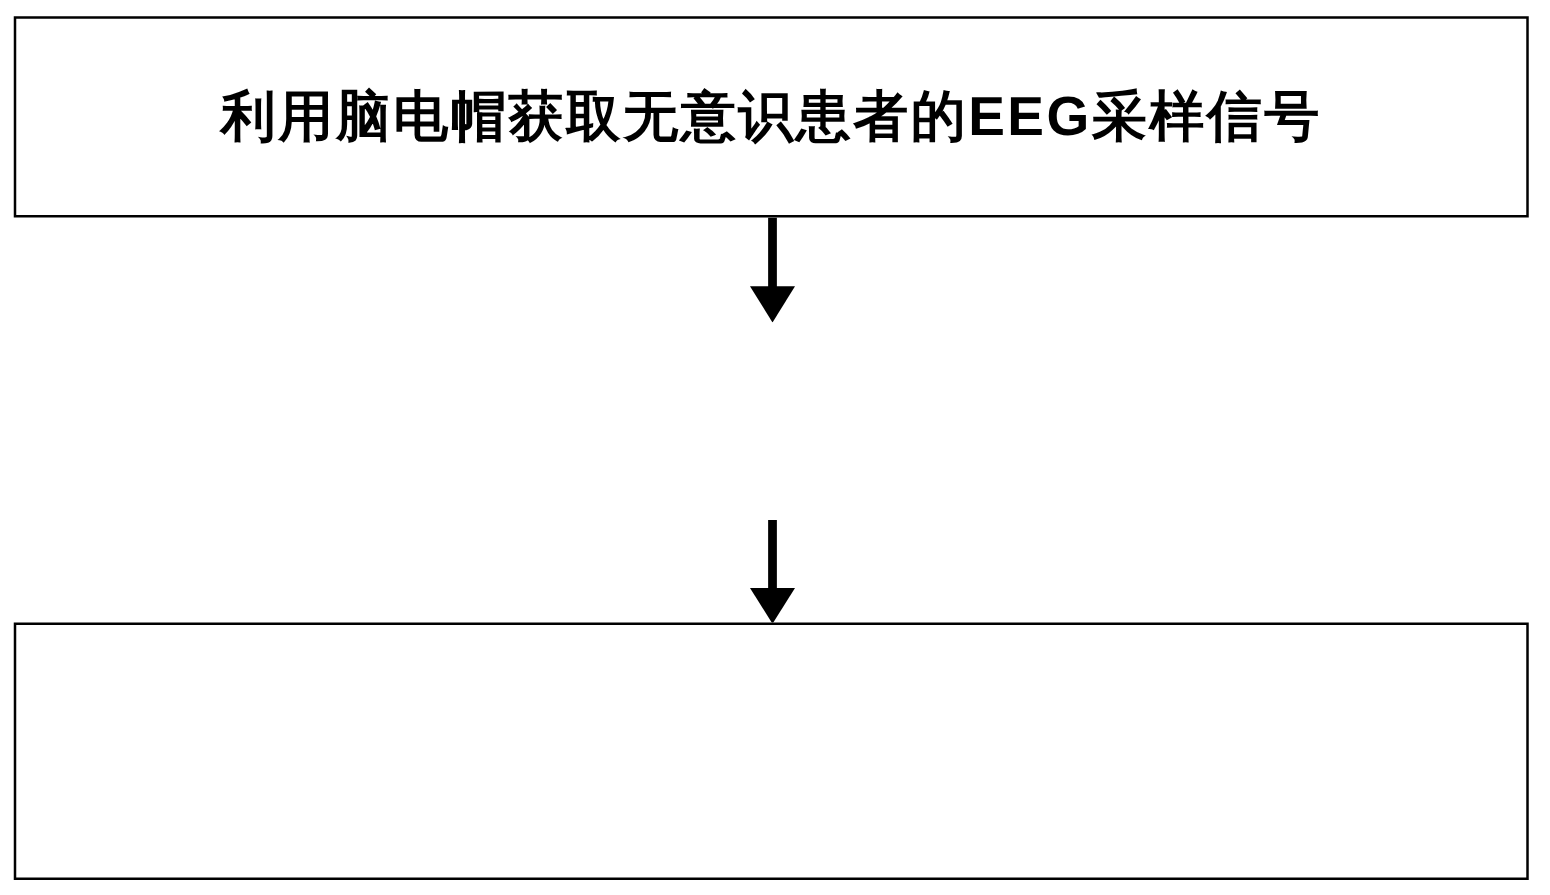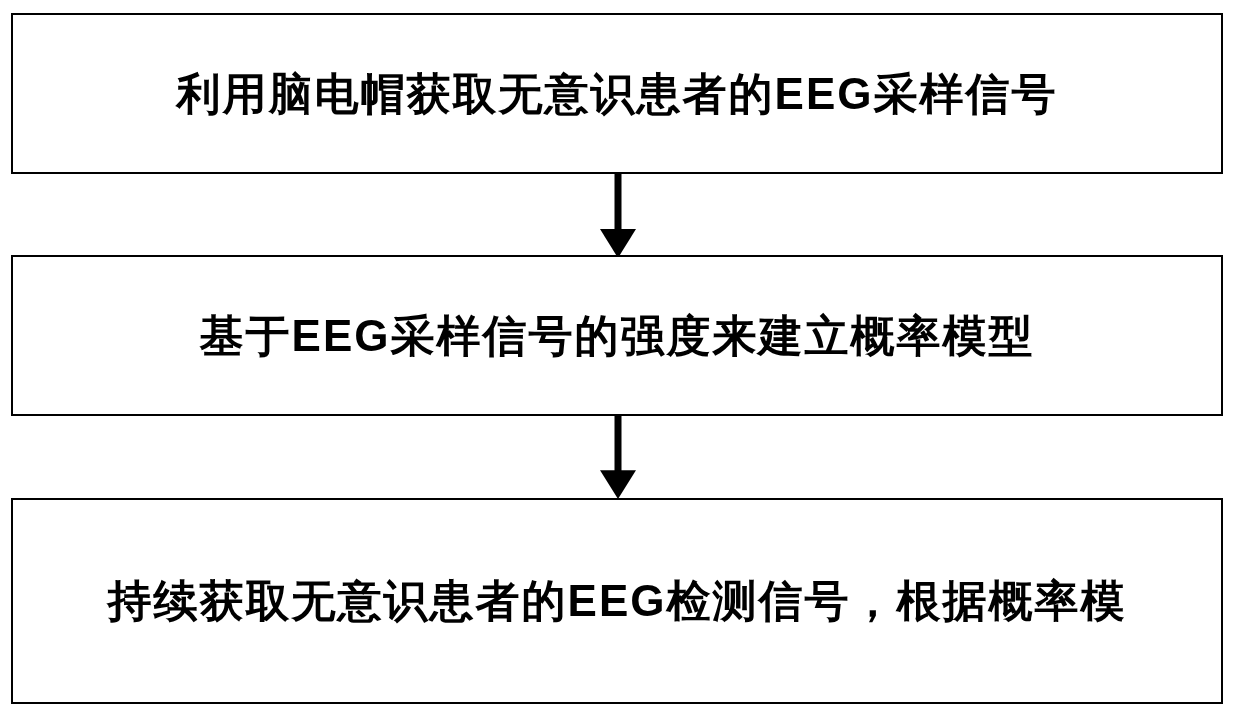--- a/index.html
+++ b/index.html
@@ -61,28 +61,24 @@
     <div class="line">利用脑电帽获取无意识患者的EEG采样信号</div>
   </div>
 
   <div class="connector" id="connector-1">
     <svg viewBox="0 0 44 84" preserveAspectRatio="none">
       <rect x="18.5" y="0" width="7" height="58" fill="#000000"></rect>
       <polygon points="4,55 40,55 22,84" fill="#000000"></polygon>
     </svg>
   </div>
 
-  <div class="flow-box" id="box-2">
-    <div class="line">基于EEG采样信号的强度来建立概率模型</div>
-  </div>
 
   <div class="connector" id="connector-2">
     <svg viewBox="0 0 44 84" preserveAspectRatio="none">
       <rect x="18.5" y="0" width="7" height="58" fill="#000000"></rect>
       <polygon points="4,55 40,55 22,84" fill="#000000"></polygon>
     </svg>
   </div>
 
   <div class="flow-box" id="box-3">
-    <div class="line">持续获取无意识患者的EEG检测信号，根据概率模</div>
   </div>
 
 </div>
 
 </body></html>

